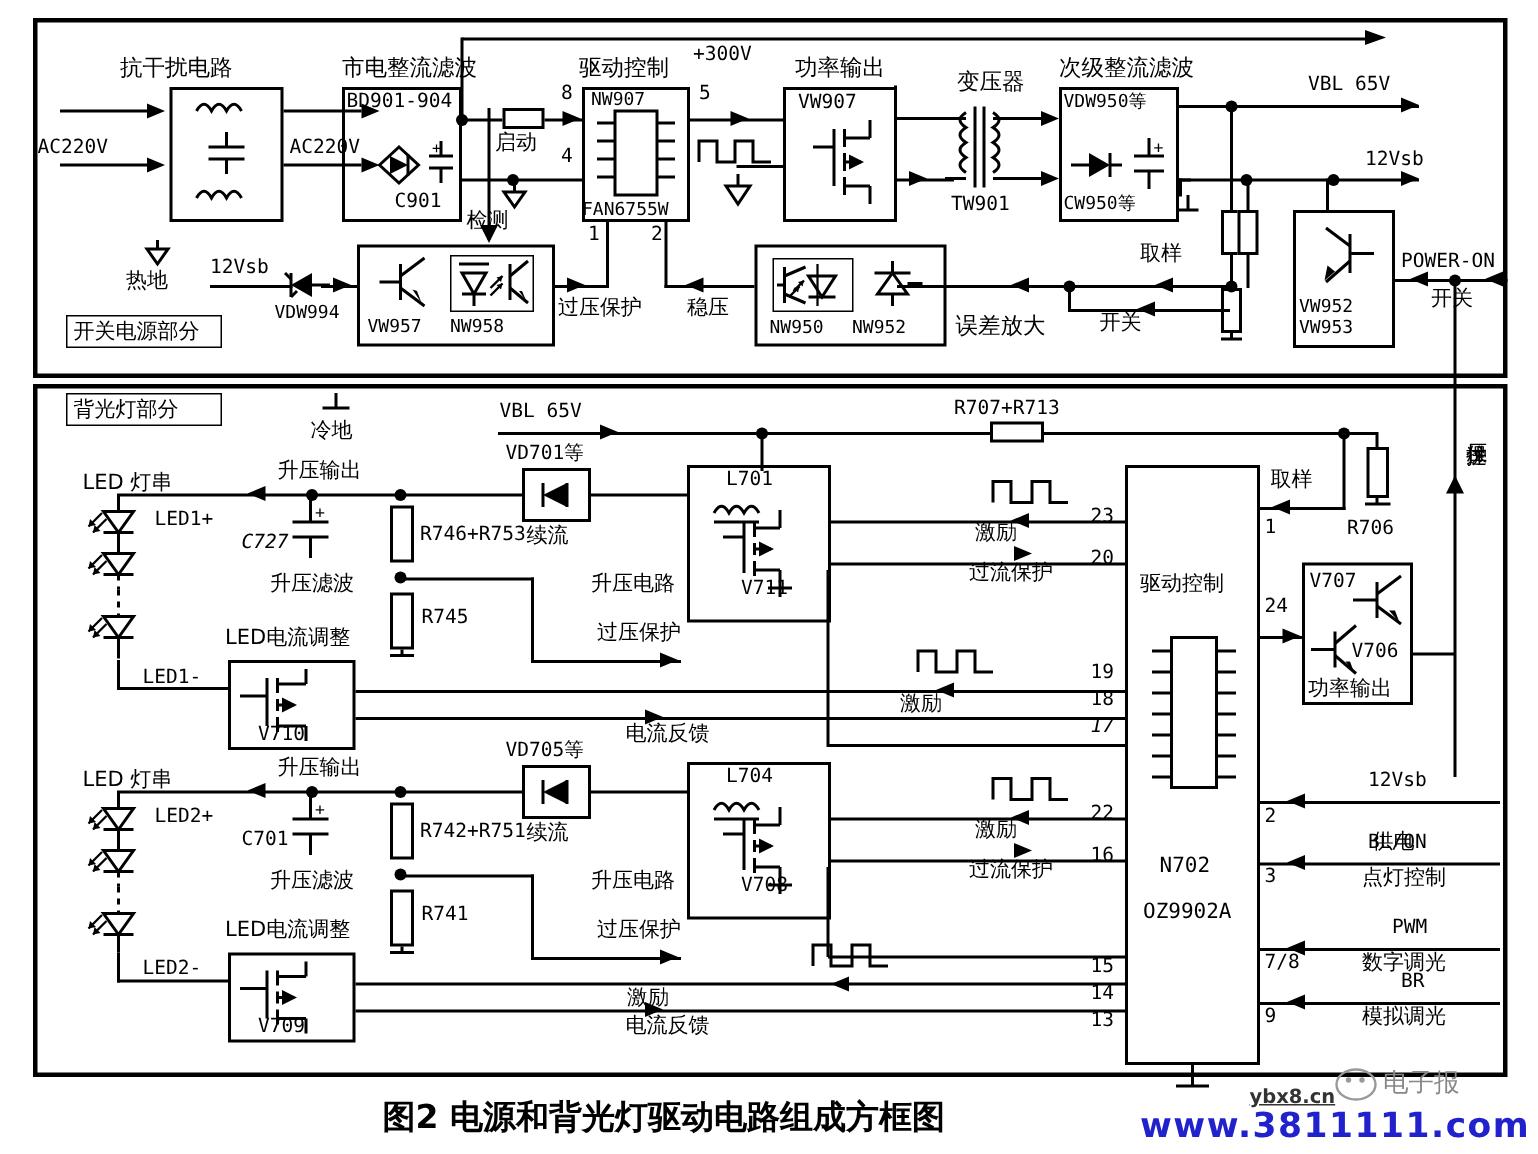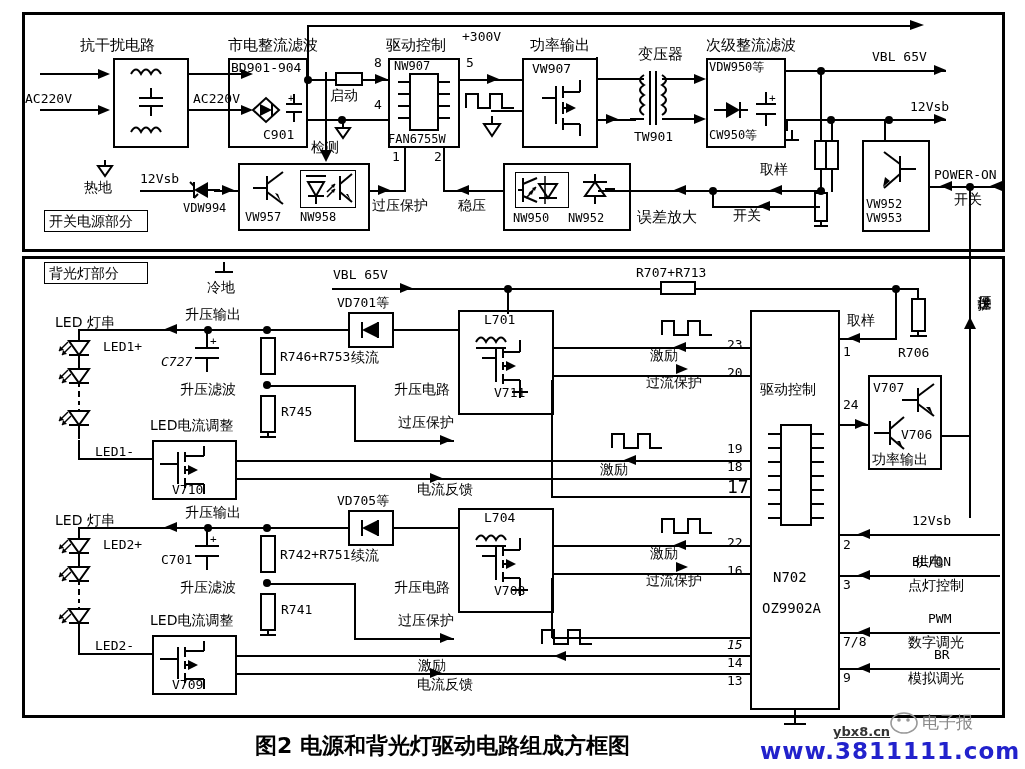--- a/index.html
+++ b/index.html
@@ -531,21 +531,21 @@
   </svg>
   <div class="lbl" style="left:650px;top:348px;font-size:14px;">激励</div>
   <div class="lbl mono" style="left:727px;top:338px;font-size:13px;">23</div>
   <svg style="left:676px;top:363px;width:20px;height:14px;">
     <polygon points="0,1 12,6 0,11" fill="#000"></polygon>
   </svg>
   <div class="lbl" style="left:646px;top:375px;font-size:14px;">过流保护</div>
   <div class="lbl mono" style="left:727px;top:366px;font-size:13px;">20</div>
   <div class="lbl mono" style="left:727px;top:442px;font-size:13px;">19</div>
   <div class="lbl mono" style="left:727px;top:460px;font-size:13px;">18</div>
-  <div class="lbl mono" style="left:727px;top:478px;font-size:18px;">17</div>
+  <div class="lbl mono" style="left:727px;top:478px;font-size:13px;font-style:italic;">17</div>
   <svg style="left:610px;top:428px;width:60px;height:26px;">
     <path d="M2 20 L2 6 L14 6 L14 20 L28 20 L28 6 L40 6 L40 20 L52 20" stroke="#000" stroke-width="2" fill="none"></path>
   </svg>
   <svg style="left:622px;top:454px;width:20px;height:14px;">
     <polygon points="14,1 2,6 14,11" fill="#000"></polygon>
   </svg>
   <div class="lbl" style="left:600px;top:462px;font-size:14px;">激励</div>
 
   <div class="lbl" style="left:55px;top:513px;font-size:14px;">LED 灯串</div>
   <svg style="left:55px;top:533px;width:50px;height:125px;">
@@ -688,21 +688,21 @@
   <svg style="left:672px;top:539px;width:20px;height:14px;">
     <polygon points="14,1 2,6 14,11" fill="#000"></polygon>
   </svg>
   <div class="lbl" style="left:650px;top:546px;font-size:14px;">激励</div>
   <div class="lbl mono" style="left:727px;top:536px;font-size:13px;">22</div>
   <svg style="left:676px;top:561px;width:20px;height:14px;">
     <polygon points="0,1 12,6 0,11" fill="#000"></polygon>
   </svg>
   <div class="lbl" style="left:646px;top:573px;font-size:14px;">过流保护</div>
   <div class="lbl mono" style="left:727px;top:564px;font-size:13px;">16</div>
-  <div class="lbl mono" style="left:727px;top:638px;font-size:13px;font-style:italic;">15</div>
+  <div class="lbl mono" style="left:727px;top:638px;font-size:13px;">15</div>
   <div class="lbl mono" style="left:727px;top:656px;font-size:13px;">14</div>
   <div class="lbl mono" style="left:727px;top:674px;font-size:13px;">13</div>
   <svg style="left:540px;top:624px;width:60px;height:26px;">
     <path d="M2 20 L2 6 L14 6 L14 20 L28 20 L28 6 L40 6 L40 20 L52 20" stroke="#000" stroke-width="2" fill="none"></path>
   </svg>
   <svg style="left:552px;top:650px;width:20px;height:14px;">
     <polygon points="14,1 2,6 14,11" fill="#000"></polygon>
   </svg>
   <div class="lbl" style="left:418px;top:658px;font-size:14px;">激励</div>
 

